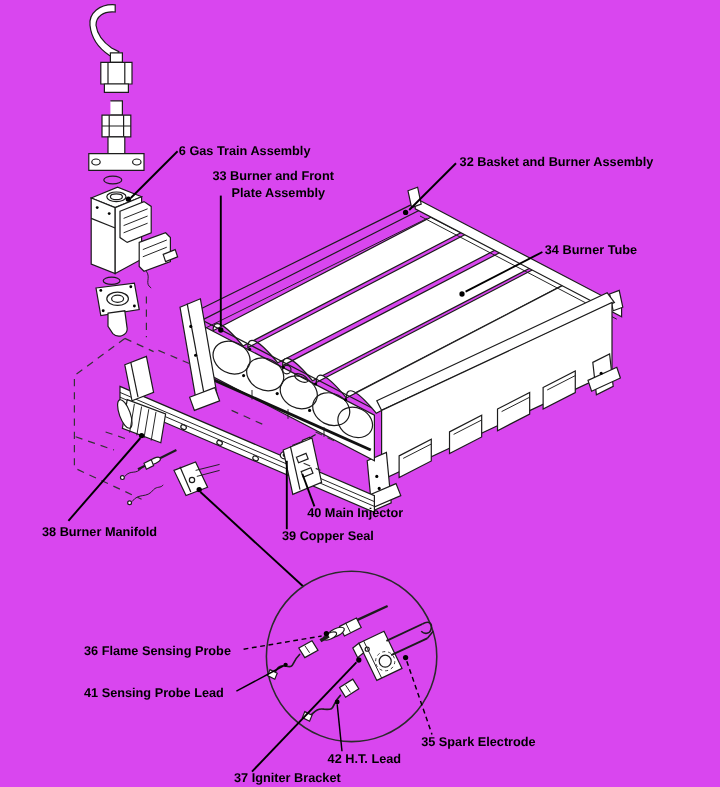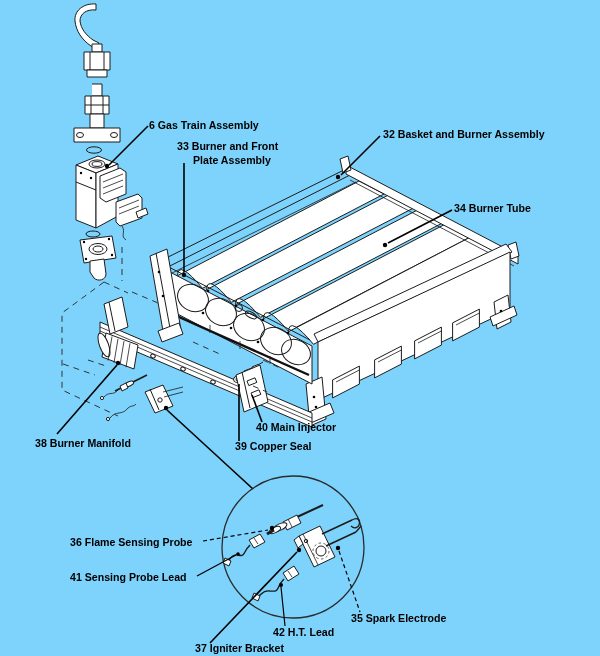--- a/index.html
+++ b/index.html
@@ -1,16 +1,16 @@
 <!DOCTYPE html>
 <html><head>
 <meta charset="utf-8">
 <style>
   html,body{margin:0;padding:0;background:#ffffff;}
-  .stage{position:relative;width:600px;height:656px;background:#7dd3fc;overflow:hidden;}
+  .stage{position:relative;width:600px;height:656px;background:#d946ef;overflow:hidden;}
   svg{display:block;}
   svg text{font:bold 10.6px "Liberation Sans","DejaVu Sans",sans-serif;fill:#000000;}
   .ln{stroke:#1c1c1c;stroke-width:1;fill:none;}
   .fw{stroke:#1c1c1c;stroke-width:1;fill:#ffffff;}
   .thin{stroke:#1c1c1c;stroke-width:0.8;fill:none;}
   .heavy{stroke:#111;stroke-width:2.4;fill:none;}
   .leader{stroke:#000;stroke-width:1.6;fill:none;}
   .leader-thin{stroke:#000;stroke-width:1.2;fill:none;}
   .leader-dash{stroke:#000;stroke-width:1.2;fill:none;stroke-dasharray:4 3;}
   .hid{stroke:#333;stroke-width:1;fill:none;stroke-dasharray:6 5;}

